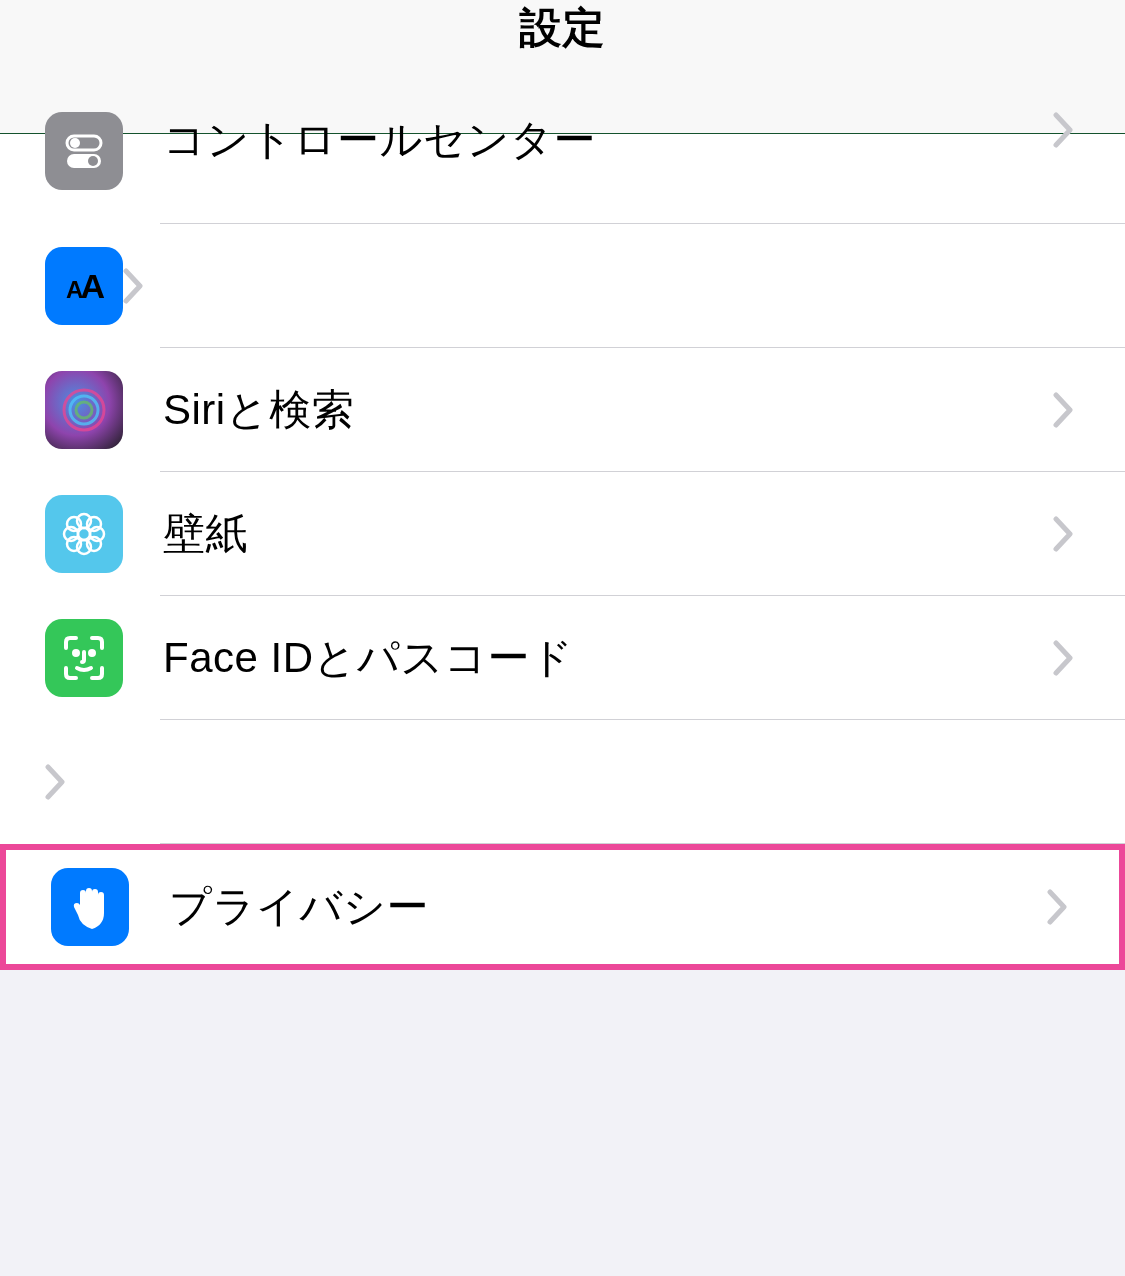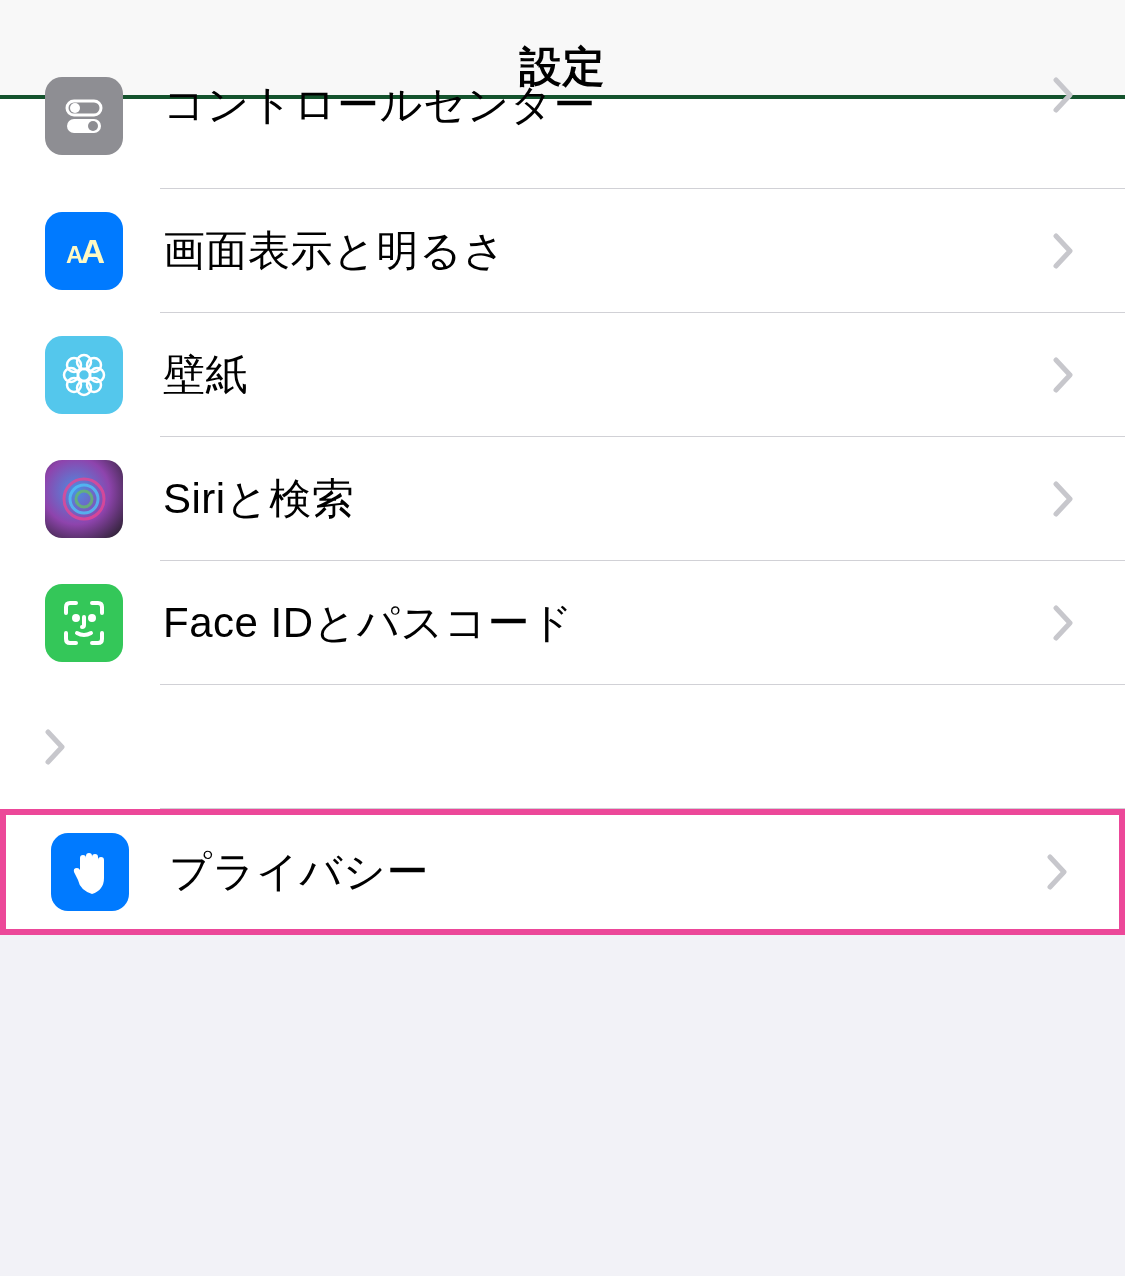--- a/index.html
+++ b/index.html
@@ -10,25 +10,25 @@
     }
     body {
       font-family: -apple-system, BlinkMacSystemFont, "Hiragino Sans", "Hiragino Kaku Gothic ProN", sans-serif;
       background: #f2f2f7;
       width: 1125px;
       height: 1276px;
       overflow: hidden;
     }
     .header {
       background: #f8f8f8;
-      height: 99px;
+      height: 134px;
       display: flex;
-      align-items: flex-end;
+      align-items: flex-start;
       justify-content: center;
-      border-bottom: 4px solid #14532d;
+      border-bottom: 1px solid #14532d;
     }
     .header-title {
       font-size: 42px;
       font-weight: 600;
       color: #000;
       letter-spacing: 1px;
     }
     .list {
       background: #fff;
     }
@@ -106,21 +106,21 @@
     .icon-siri {
       background: radial-gradient(circle at 40% 40%, #4a90e2, #8e44ad, #1c1c1e);
     }
     .sos-text {
       color: #fff;
       font-weight: 700;
       font-size: 28px;
       letter-spacing: 1px;
     }
     .aa-text {
-      color: #fef9c3;
+      color: #000000;
       font-weight: 600;
       font-size: 34px;
       letter-spacing: -3px;
     }
     .aa-small {
       font-size: 24px;
     }
   </style>
 </head>
 <body>
@@ -146,21 +146,37 @@
           <path d="M3 3 L17 18 L3 33" fill="none" stroke="#c7c7cc" stroke-width="5" stroke-linecap="round" stroke-linejoin="round"></path>
         </svg>
     </div>
     <div class="divider"></div>
   </div>
 
   <div class="list-row">
     <div class="icon-box bg-blue">
       <span class="aa-text"><span class="aa-small">A</span>A</span>
     </div>
-    <div class="row-label">画面表示と明るさ</div>
+    <div class="chevron">
+      <svg width="22" height="36" viewBox="0 0 22 36">
+          <path d="M3 3 L17 18 L3 33" fill="none" stroke="#c7c7cc" stroke-width="5" stroke-linecap="round" stroke-linejoin="round"></path>
+        </svg>
+    </div>
+    <div class="divider"></div>
+  </div>
+
+  <div class="list-row">
+    <div class="icon-box icon-siri">
+      <svg width="60" height="60" viewBox="0 0 60 60">
+        <circle cx="30" cy="30" r="20" fill="none" stroke="#e74694" stroke-width="3" opacity="0.8"></circle>
+        <circle cx="30" cy="30" r="14" fill="none" stroke="#4fc3f7" stroke-width="3" opacity="0.8"></circle>
+        <circle cx="30" cy="30" r="8" fill="none" stroke="#66bb6a" stroke-width="3" opacity="0.8"></circle>
+      </svg>
+    </div>
+    <div class="row-label">Siriと検索</div>
     <div class="chevron">
       <svg width="22" height="36" viewBox="0 0 22 36">
           <path d="M3 3 L17 18 L3 33" fill="none" stroke="#c7c7cc" stroke-width="5" stroke-linecap="round" stroke-linejoin="round"></path>
         </svg>
     </div>
     <div class="divider"></div>
   </div>
 
   <div class="list-row">
     <div class="icon-box bg-cyan">
@@ -181,37 +197,20 @@
     <div class="row-label">壁紙</div>
     <div class="chevron">
       <svg width="22" height="36" viewBox="0 0 22 36">
           <path d="M3 3 L17 18 L3 33" fill="none" stroke="#c7c7cc" stroke-width="5" stroke-linecap="round" stroke-linejoin="round"></path>
         </svg>
     </div>
     <div class="divider"></div>
   </div>
 
   <div class="list-row">
-    <div class="icon-box icon-siri">
-      <svg width="60" height="60" viewBox="0 0 60 60">
-        <circle cx="30" cy="30" r="20" fill="none" stroke="#e74694" stroke-width="3" opacity="0.8"></circle>
-        <circle cx="30" cy="30" r="14" fill="none" stroke="#4fc3f7" stroke-width="3" opacity="0.8"></circle>
-        <circle cx="30" cy="30" r="8" fill="none" stroke="#66bb6a" stroke-width="3" opacity="0.8"></circle>
-      </svg>
-    </div>
-    <div class="row-label">Siriと検索</div>
-    <div class="chevron">
-      <svg width="22" height="36" viewBox="0 0 22 36">
-          <path d="M3 3 L17 18 L3 33" fill="none" stroke="#c7c7cc" stroke-width="5" stroke-linecap="round" stroke-linejoin="round"></path>
-        </svg>
-    </div>
-    <div class="divider"></div>
-  </div>
-
-  <div class="list-row">
     <div class="icon-box bg-green">
       <svg width="52" height="52" viewBox="0 0 52 52">
         <g fill="none" stroke="#fff" stroke-width="4" stroke-linecap="round">
           <path d="M8 16 V10 Q8 6 12 6 H18"></path>
           <path d="M44 16 V10 Q44 6 40 6 H34"></path>
           <path d="M8 36 V42 Q8 46 12 46 H18"></path>
           <path d="M44 36 V42 Q44 46 40 46 H34"></path>
           <circle cx="18" cy="21" r="2" fill="#fff"></circle>
           <circle cx="34" cy="21" r="2" fill="#fff"></circle>
           <path d="M26 20 V28 Q26 30 24 30"></path>

